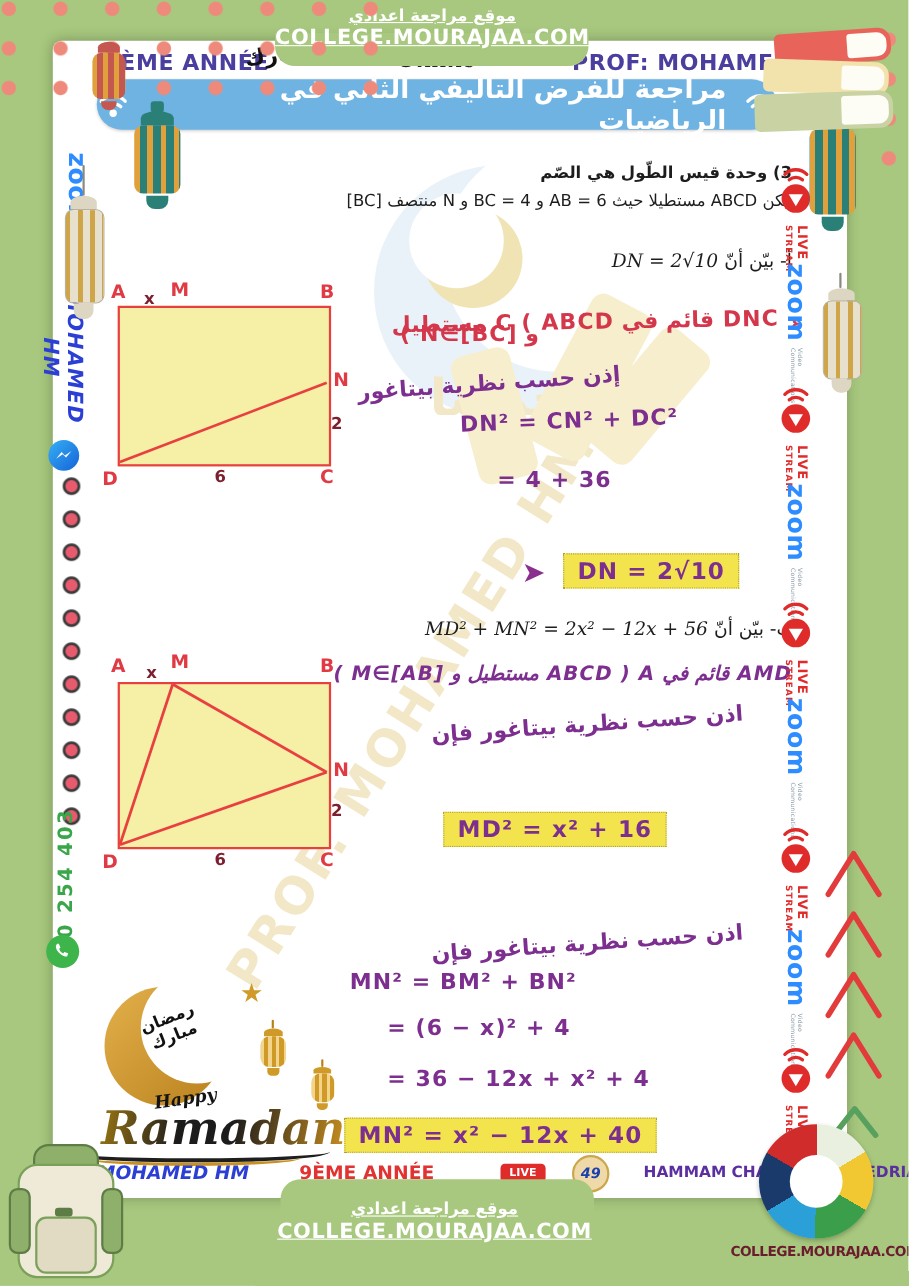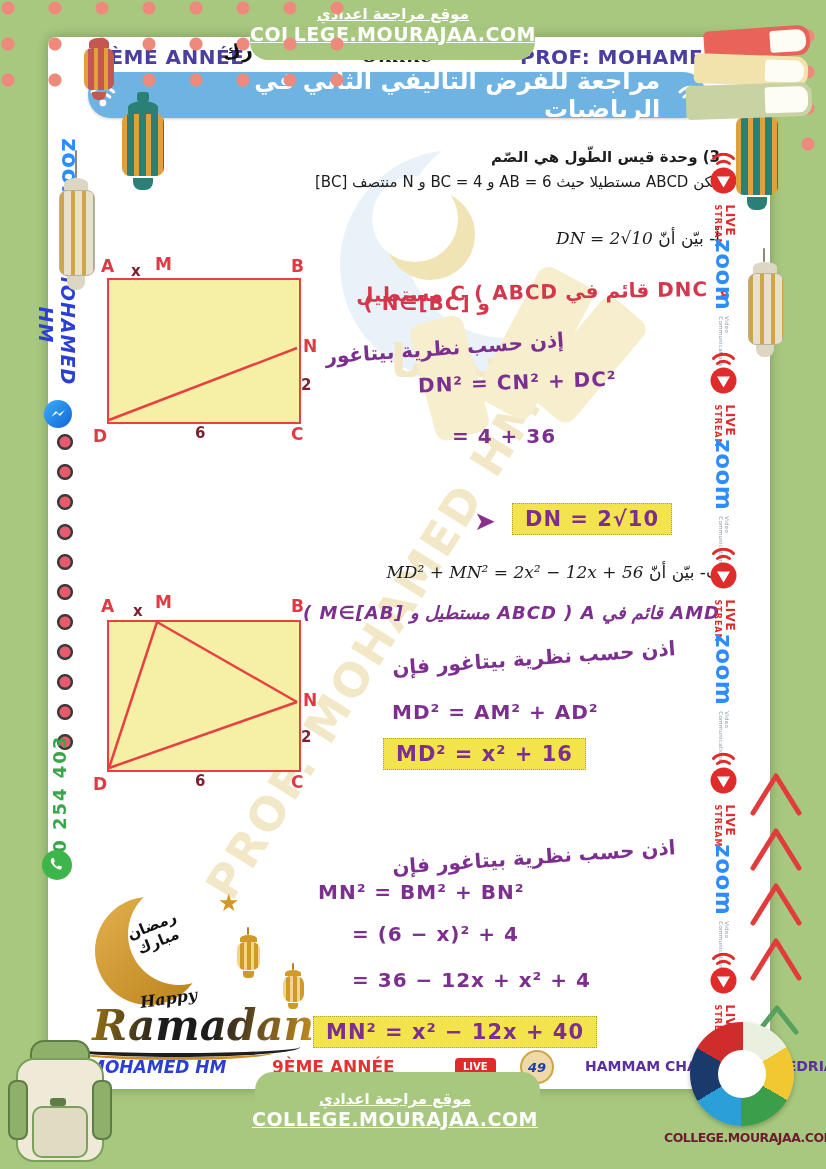--- a/index.html
+++ b/index.html
@@ -137,22 +137,21 @@
   <div class="abs hw hw-red rtl" style="right:118px;top:280px;z-index:3;transform:rotate(-1deg);">DNC قائم في C ( ABCD مستطيل</div>
   <div class="abs hw hw-red rtl" style="right:336px;top:291px;z-index:3;">و N∈[BC] )</div>
   <div class="abs hw hw-pur rtl" style="right:262px;top:336px;z-index:3;transform:rotate(-4deg);">إذن حسب نظرية بيتاغور</div>
   <div class="abs hw hw-pur" style="left:418px;top:370px;z-index:3;transform:rotate(-2deg);">DN² = CN² + DC²</div>
   <div class="abs hw hw-pur" style="left:452px;top:424px;z-index:3;">= 4 + 36</div>
   <div class="abs hw hw-pur" style="left:474px;top:506px;font-size:26px;color:#8b2f8f;z-index:3;">➤</div>
   <div class="abs hw hw-pur ybox" style="left:512px;top:503px;z-index:3;">DN = 2√10</div>
 
   <div class="abs hw hw-pur rtl" style="right:106px;top:602px;z-index:3;font-size:18px;font-style:italic;">AMD قائم في A ( ABCD مستطيل و M∈[AB] )</div>
   <div class="abs hw hw-pur rtl" style="right:150px;top:646px;z-index:3;transform:rotate(-4deg);">اذن حسب نظرية بيتاغور فإن</div>
-  <div class="abs hw hw-pur" style="left:392px;top:700px;z-index:3;">MD² = AM² + AD²</div>
-  <div class="abs hw hw-pur ybox" style="left:383px;top:738px;z-index:3;">MD² = x² + 16</div>
+  <div class="abs hw hw-pur ybox" style="left:403px;top:738px;z-index:3;">MD² = x² + 16</div>
   <div class="abs hw hw-pur rtl" style="right:150px;top:845px;z-index:3;transform:rotate(-4deg);">اذن حسب نظرية بيتاغور فإن</div>
   <div class="abs hw hw-pur" style="left:318px;top:880px;z-index:3;">MN² = BM² + BN²</div>
   <div class="abs hw hw-pur" style="left:352px;top:922px;z-index:3;">= (6 − x)² + 4</div>
   <div class="abs hw hw-pur" style="left:352px;top:968px;z-index:3;">= 36 − 12x + x² + 4</div>
   <div class="abs hw hw-pur ybox" style="left:313px;top:1016px;z-index:3;">MN² = x² − 12x + 40</div>
 
   <div class="abs vwrap" style="left:15px;top:185px;width:110px;height:40px;transform:rotate(90deg);z-index:3;">
     <span class="zoomtxt">zoom</span>
     <span class="zoomsub">Video Communications</span>
     <svg width="24" height="24" viewBox="0 0 24 24">

